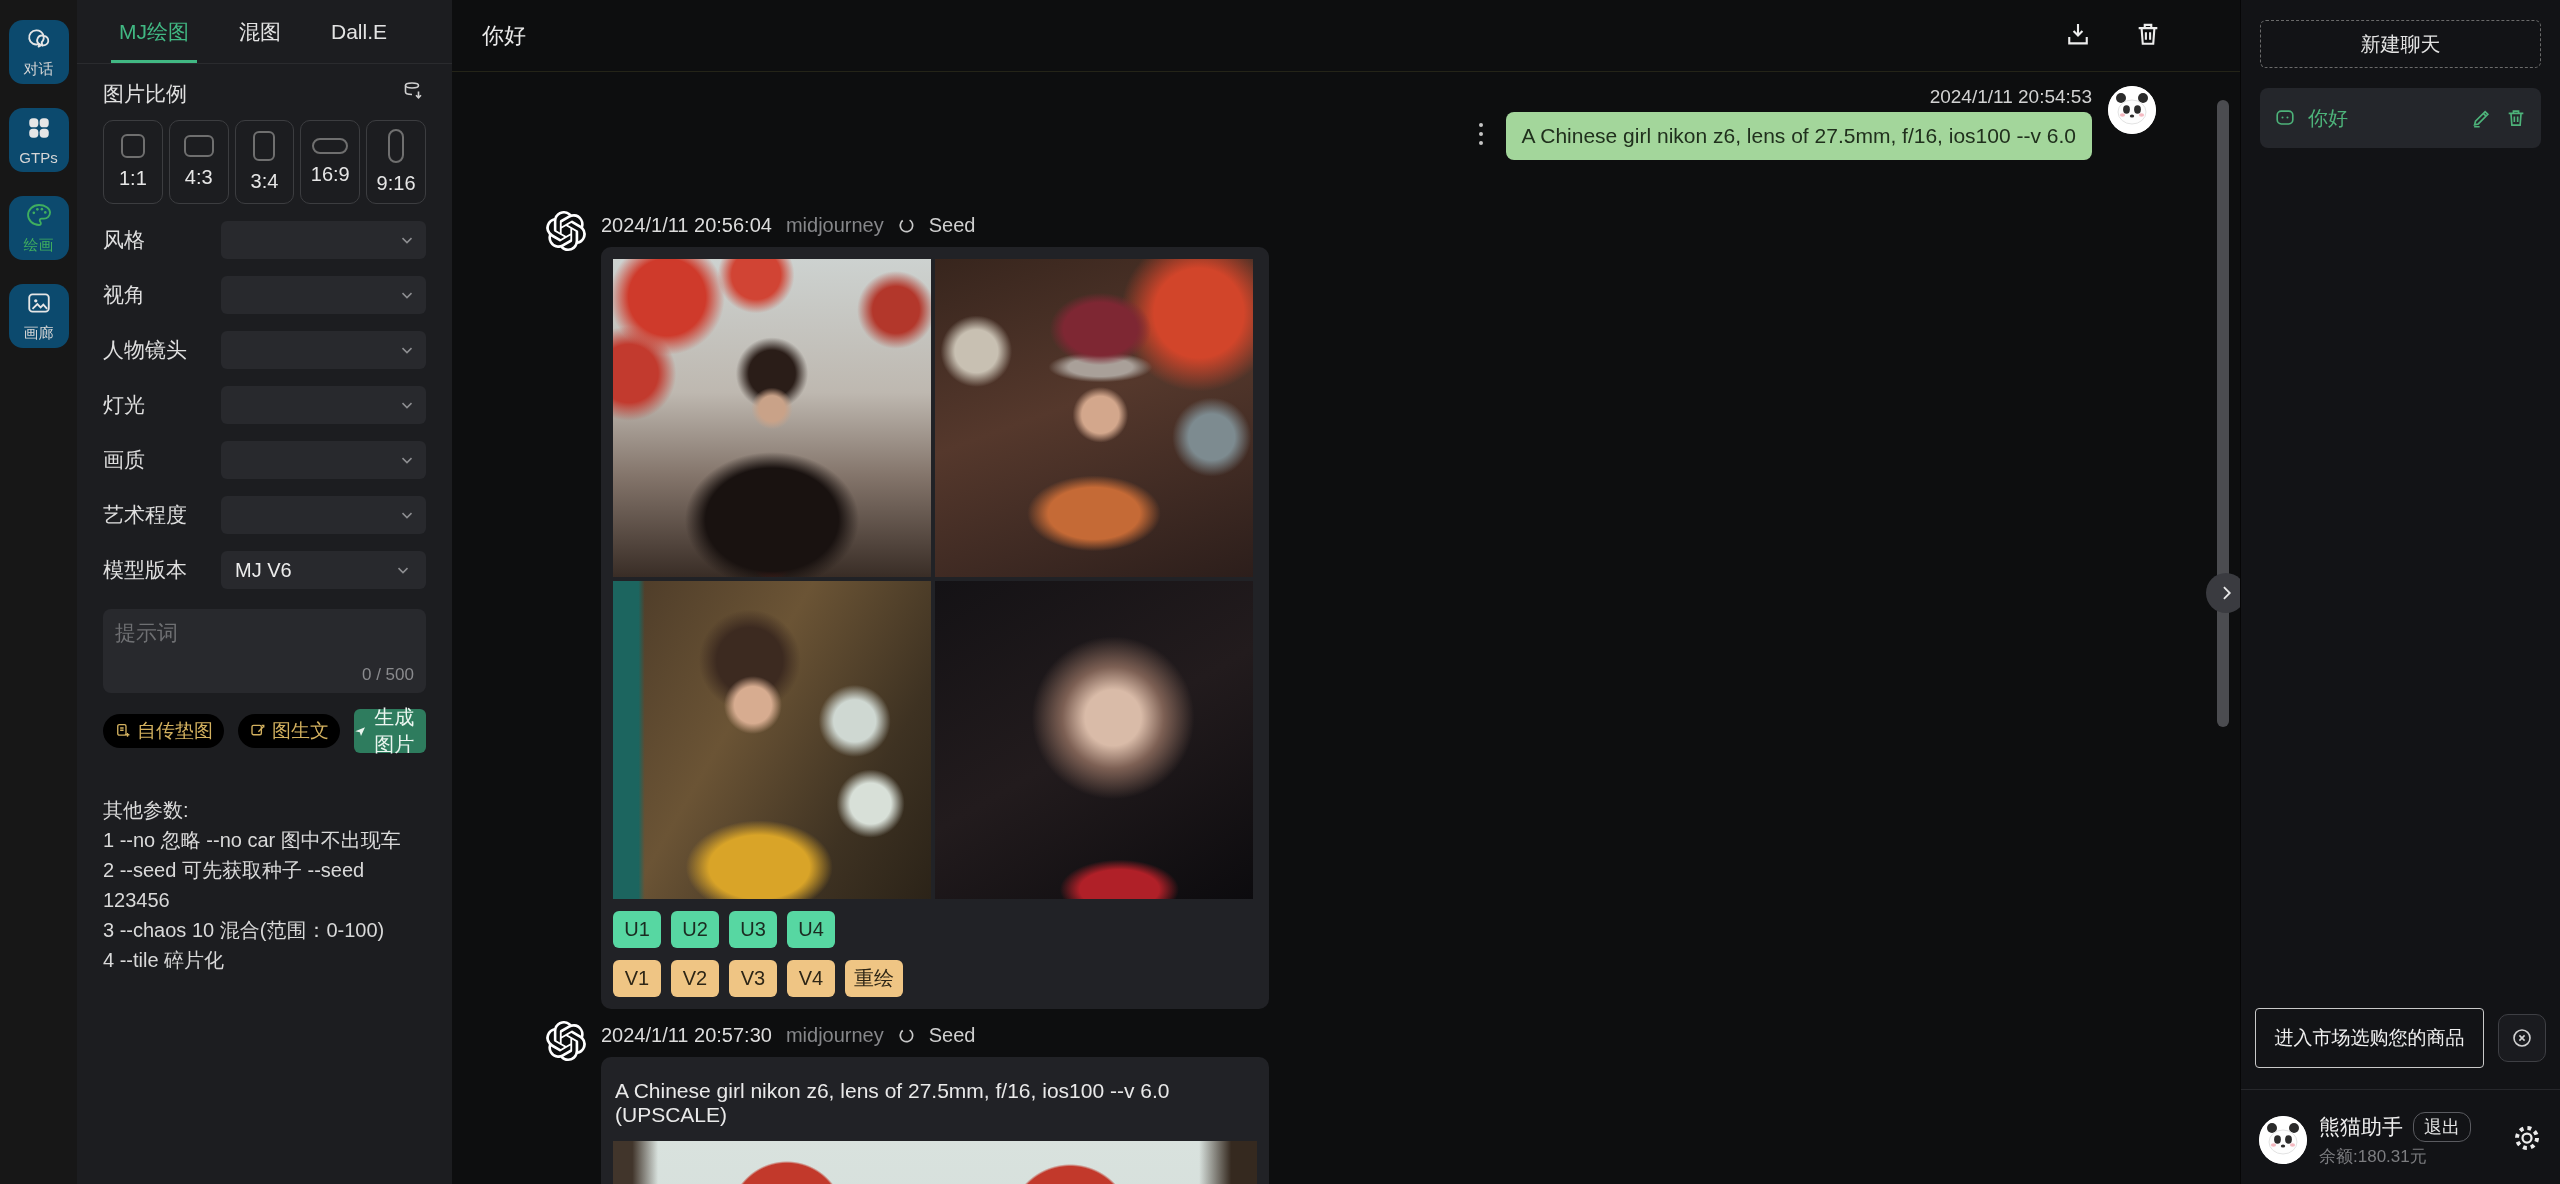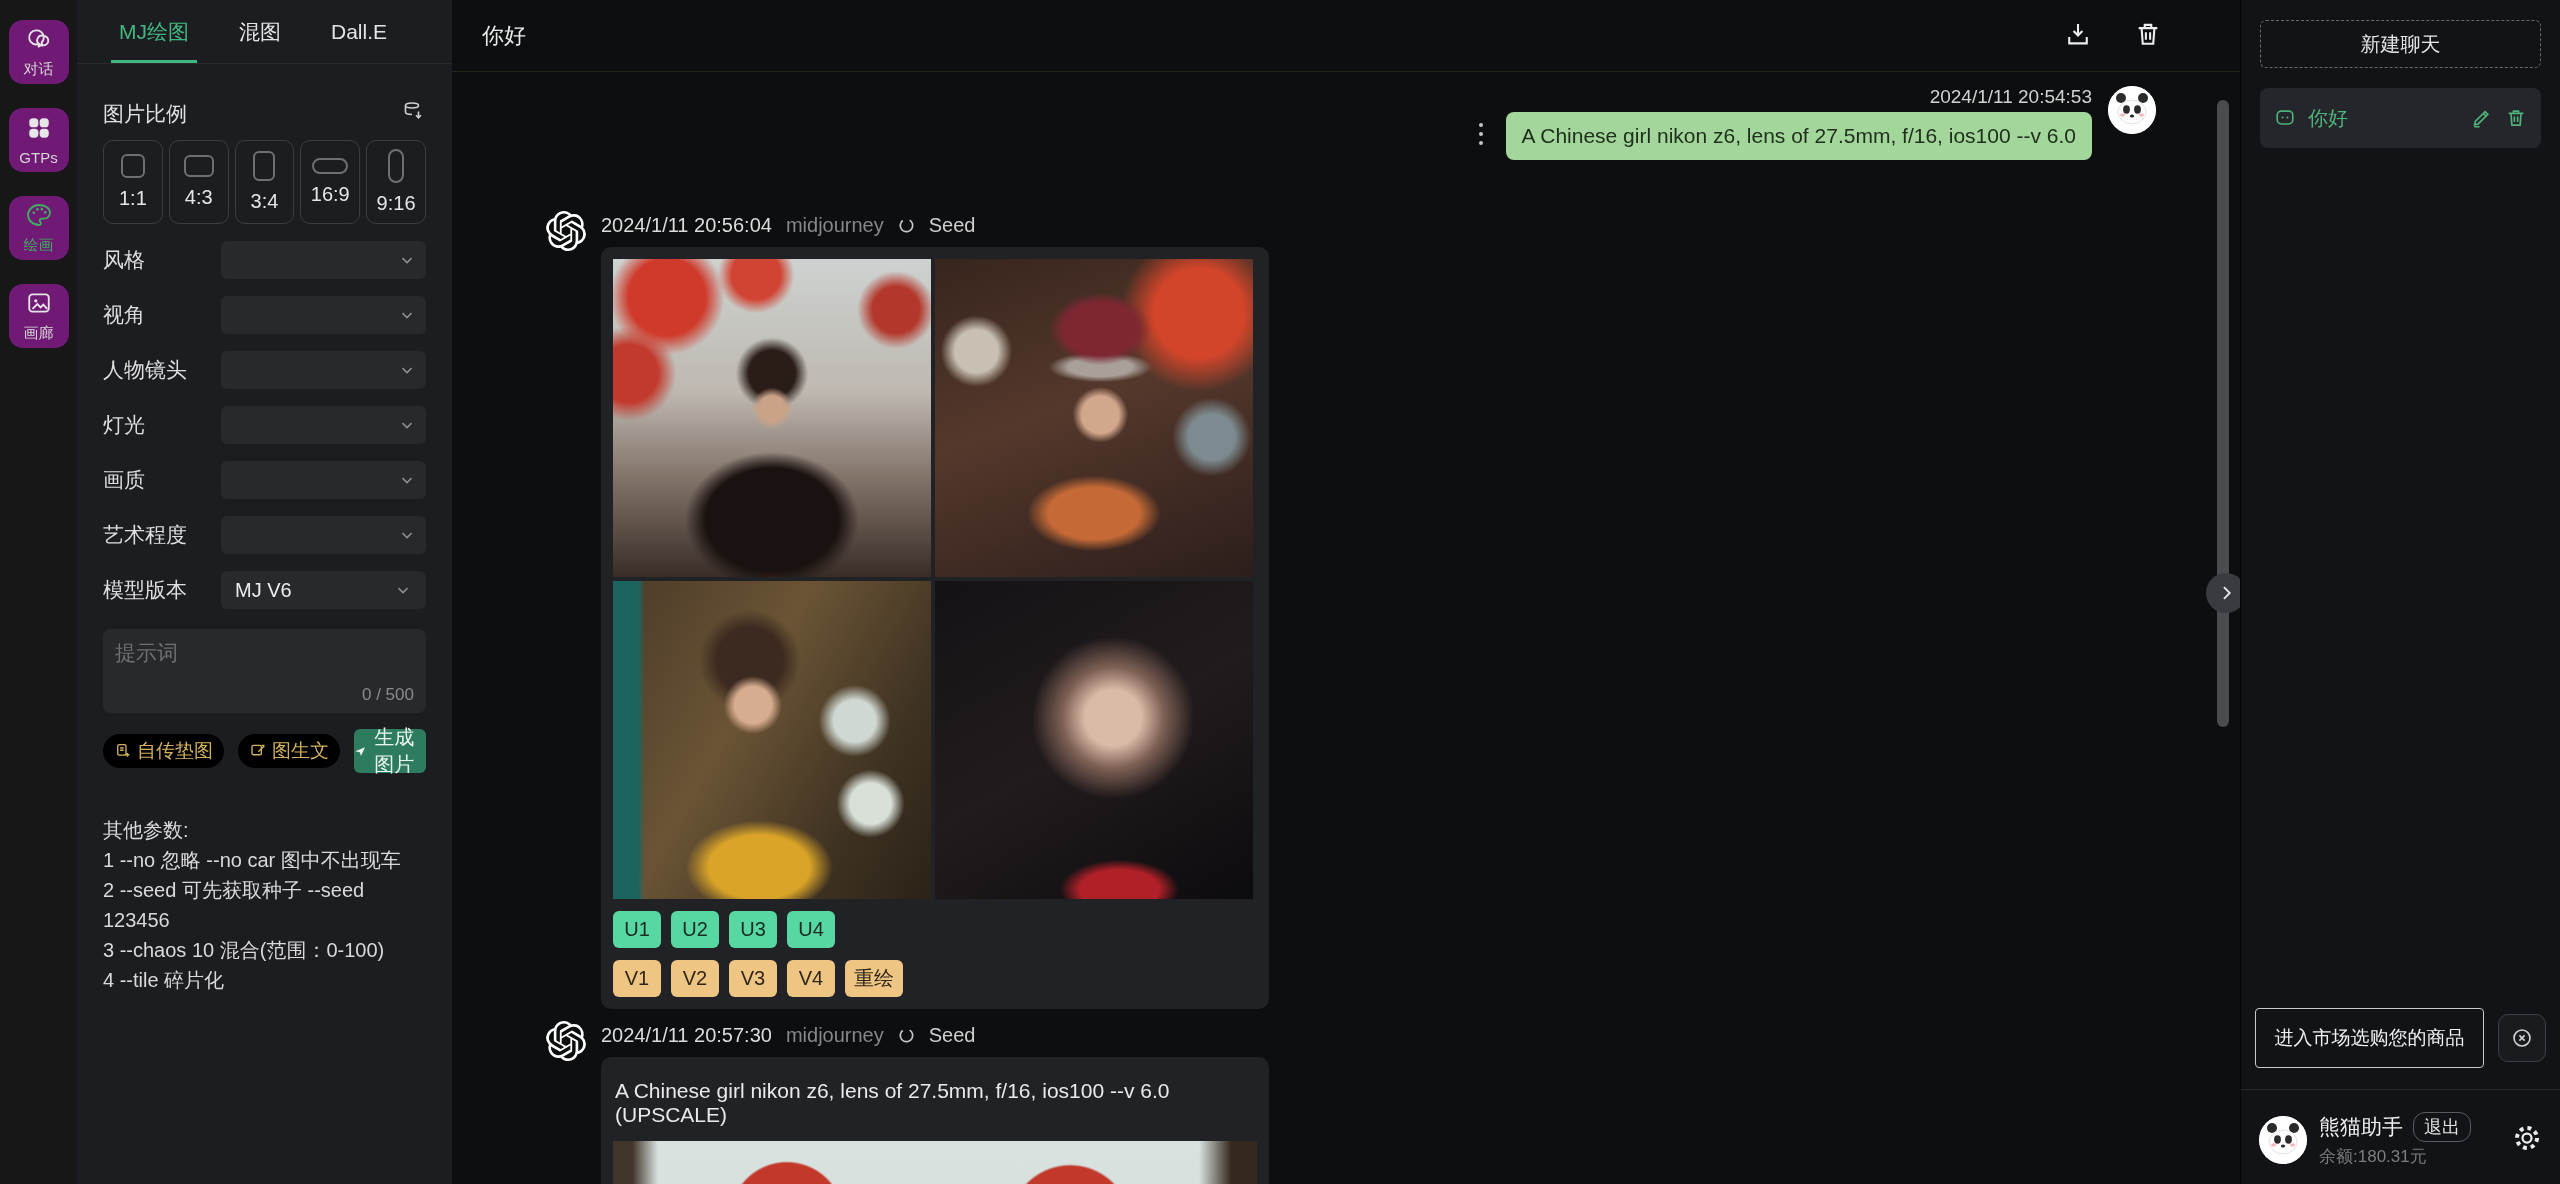--- a/index.html
+++ b/index.html
@@ -3,35 +3,35 @@
 <meta charset="utf-8">
 <style>
   * { margin:0; padding:0; box-sizing:border-box; }
   html,body { width:2560px; height:1184px; overflow:hidden; background:#0d0e0f;
     font-family:"Liberation Sans","DejaVu Sans",sans-serif; }
   .app { position:relative; width:2560px; height:1184px; }
 
   
   .rail { position:absolute; left:0; top:0; width:77px; height:100%; background:#171717;
     display:flex; flex-direction:column; align-items:center; padding-top:20px; gap:24px; }
-  .rail-item { width:60px; height:64px; background:#701a75; border-radius:14px;
+  .rail-item { width:60px; height:64px; background:#0c4a6e; border-radius:14px;
     display:flex; flex-direction:column; align-items:center; justify-content:center; gap:4px; cursor:pointer; }
   .rail-item svg { width:26px; height:26px; }
   .rail-label { font-size:15px; color:#d6d6d6; }
   .rail-item.active .rail-label { color:#3fae5f; }
 
   
   .panel { position:absolute; left:77px; top:0; width:375px; height:100%; background:#1c1d20; }
   .tabs { height:64px; border-bottom:1px solid #2a2b2e; display:flex; align-items:stretch;
     padding-left:42px; gap:50px; }
   .tab { font-size:21px; color:#e3e3e3; position:relative; display:flex; align-items:center; cursor:pointer; }
   .tab.active { color:#41b883; }
   .tab.active:after { content:""; position:absolute; left:-8px; right:-8px; bottom:0; height:3px; background:#41b883; }
 
-  .sec-head { display:flex; align-items:center; justify-content:space-between; margin:36px 26px 0; }
+  .sec-head { display:flex; align-items:center; justify-content:space-between; margin:16px 26px 0; }
   .sec-title { font-size:21px; color:#e0e0e0; }
   .ratios { display:flex; gap:6px; margin:12px 26px 0; }
   .ratio { flex:1; height:84px; border:1px solid #3c3d40; border-radius:10px;
     display:flex; flex-direction:column; align-items:center; justify-content:center; gap:9px; cursor:pointer; }
   .ratio-shape { border:2px solid #6f6f6f; border-radius:6px; }
   .r11{width:24px;height:24px} .r43{width:30px;height:22px} .r34{width:22px;height:30px}
   .r169{width:36px;height:16px;border-radius:8px} .r916{width:16px;height:34px;border-radius:8px}
   .ratio-label { font-size:20px; color:#e6e6e6; }
 
   .fields { margin:6px 26px 0; }

